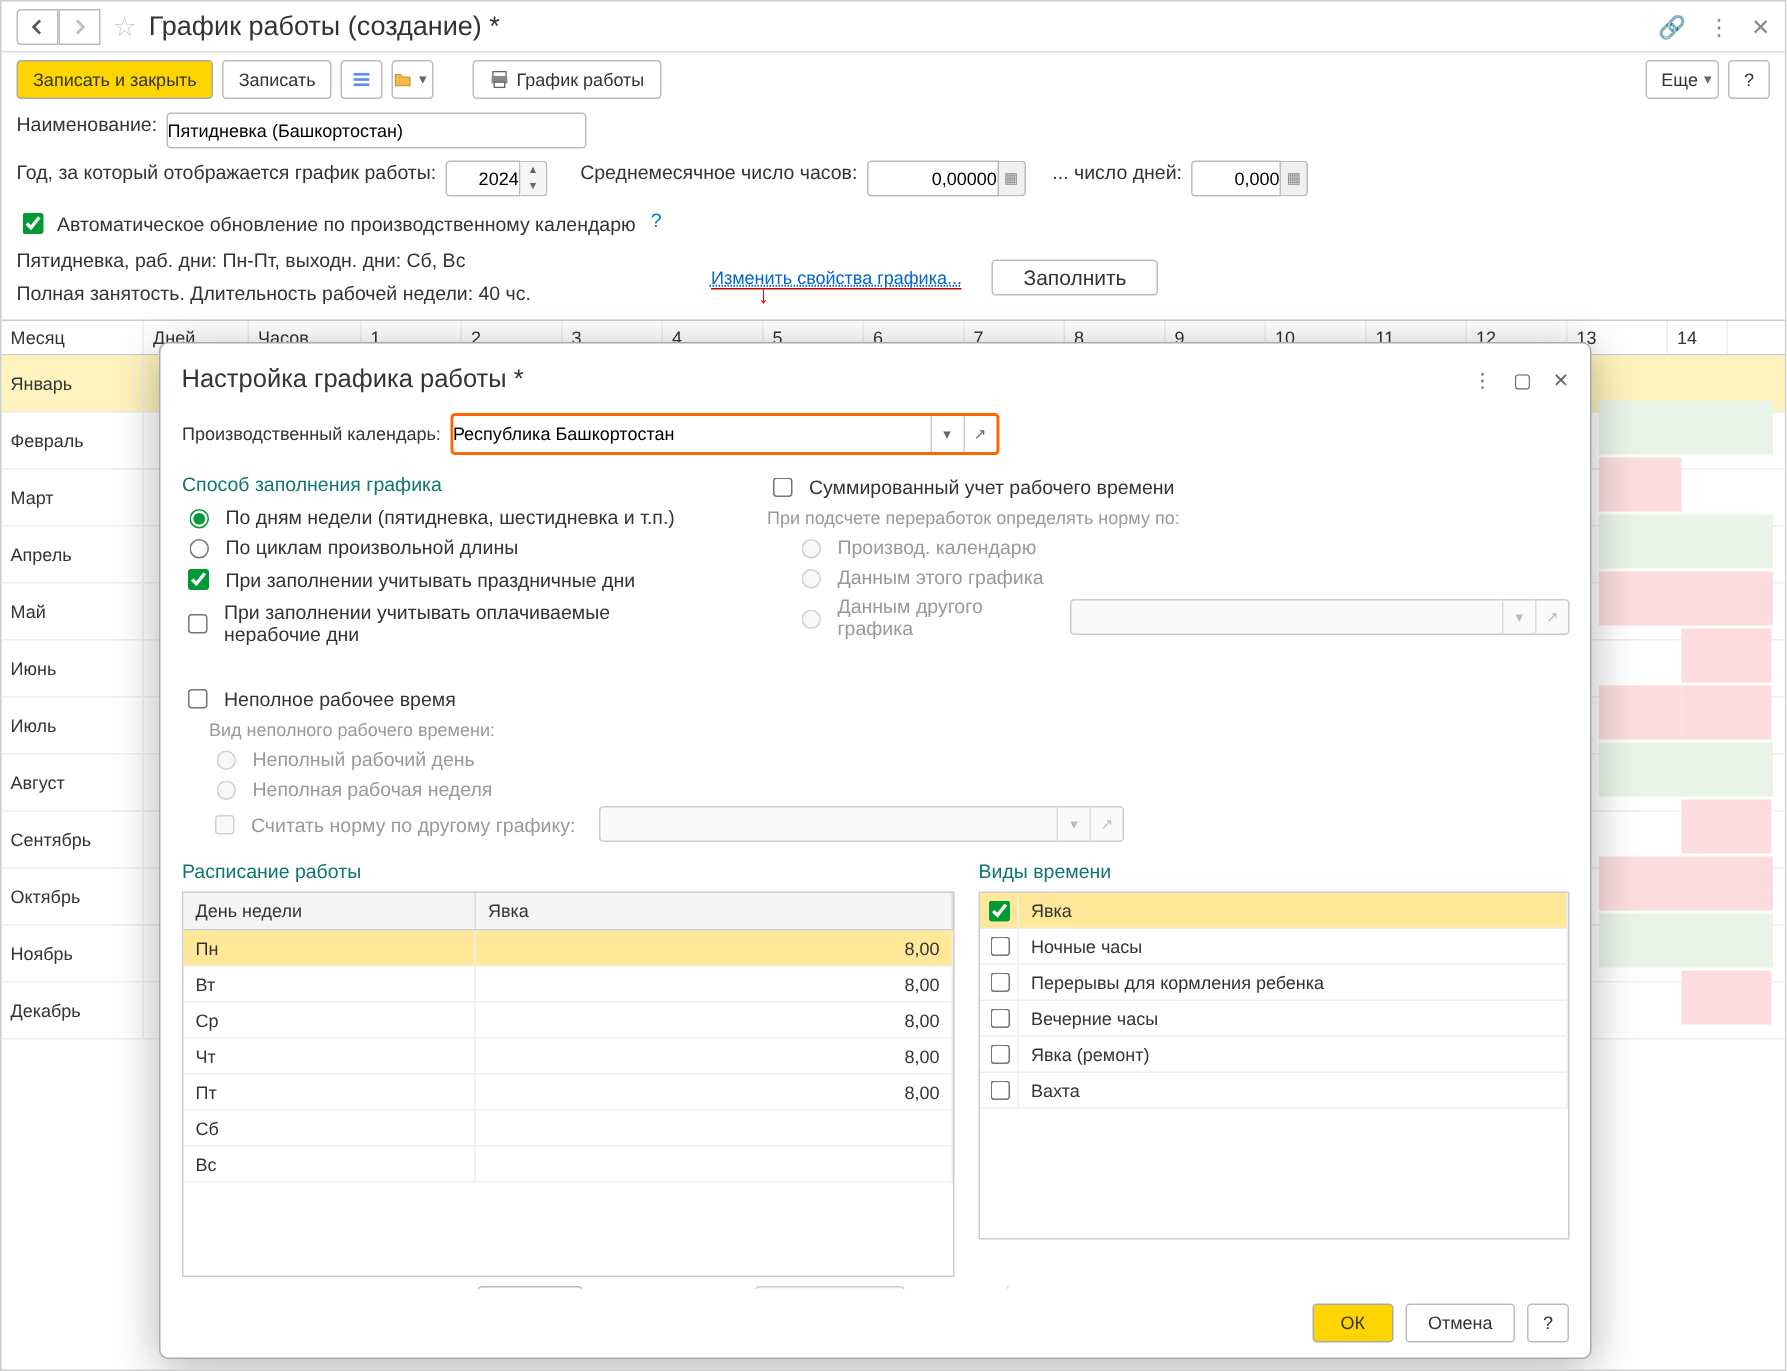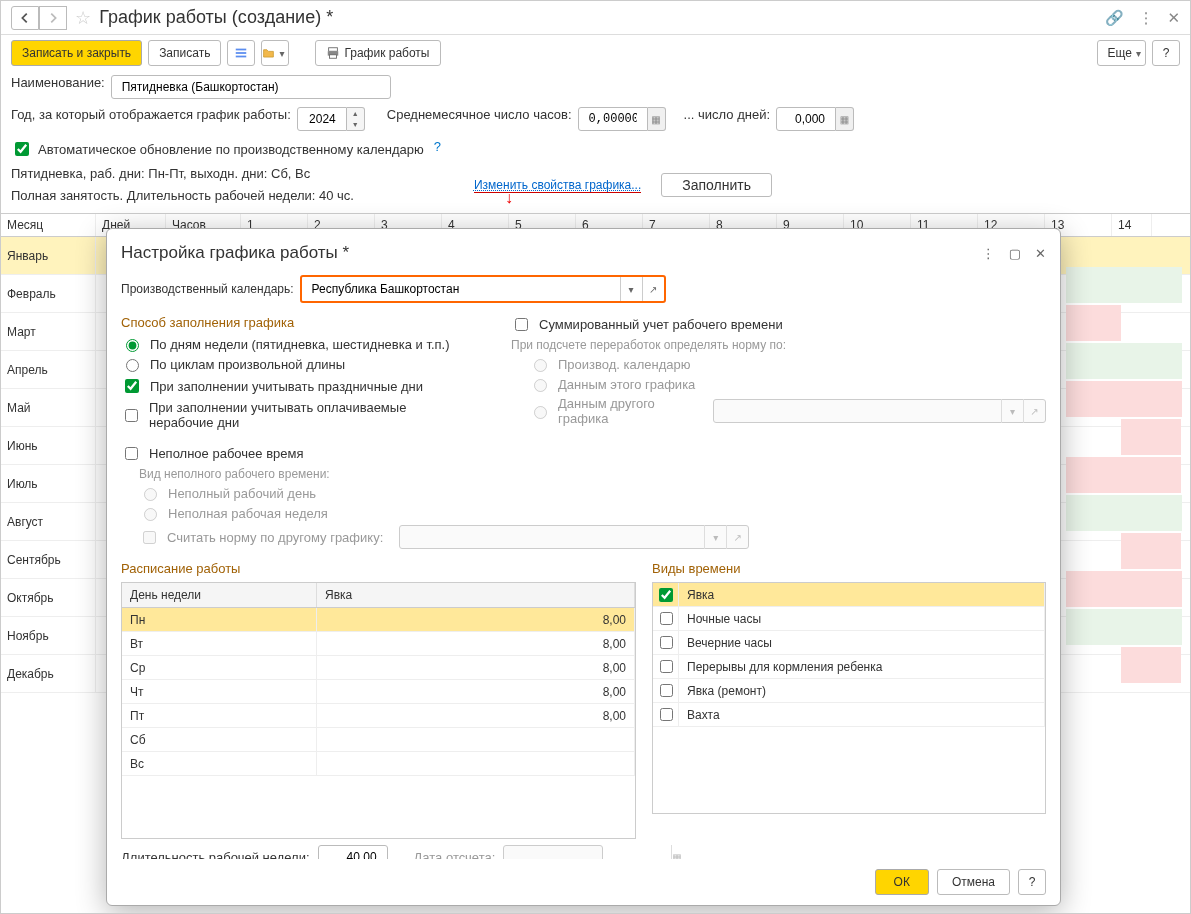--- a/index.html
+++ b/index.html
@@ -15,21 +15,21 @@
   .titlebar-right span { cursor: pointer; font-size: 15px; }
   .toolbar { display: flex; align-items: center; height: 36px; padding: 5px 10px; gap: 6px; }
   .btn { height: 26px; border: 1px solid #bbb; background: #fff; border-radius: 3px; padding: 0 10px; display: inline-flex; align-items: center; cursor: pointer; white-space: nowrap; font-size: 12px; color: #333; }
   .btn.primary { background: #ffd500; border-color: #aaa; font-weight: 400; }
   .btn.icon-only { width: 28px; padding: 0; justify-content: center; }
   .btn.more { padding-right: 4px; }
   .btn.more::after { content: '▾'; margin-left: 4px; font-size: 10px; color: #666; }
   .toolbar-spacer { flex: 1; }
   .form-row { display: flex; padding: 4px 10px; gap: 6px; font-size: 13px; }
   .form-row label { white-space: nowrap; }
-  .input { height: 24px; border: 1px solid #bbb; border-radius: 3px; padding: 0 10px; font-size: 12px; background: #fff; }
+  .input { height: 24px; border: 1px solid #bbb; border-radius: 3px; padding: 0 0; font-size: 12px; background: #fff; }
   .num-wrap { display: flex; align-items: center; }
   .num-wrap .input { text-align: right; border-radius: 3px 0 0 3px; }
   .num-spin { width: 18px; height: 24px; border: 1px solid #bbb; border-left: none; border-radius: 0 3px 3px 0; background: #f5f5f5; display: flex; flex-direction: column; font-size: 7px; color: #666; cursor: pointer; }
   .num-spin div { flex: 1; display: flex; align-items: center; justify-content: center; }
   .num-lock { width: 18px; height: 24px; border: 1px solid #bbb; border-left: none; border-radius: 0 3px 3px 0; background: #f0f0f0; display: flex; align-items: center; justify-content: center; color: #888; font-size: 10px; }
   .chk { display: inline-flex; align-items: center; gap: 6px; }
   .info-text { padding: 2px 10px; line-height: 1.4; font-size: 13px; }
   .link { color: #0066cc; text-decoration: underline dotted; cursor: pointer; }
   .link.red-ul { border-bottom: 1px solid #c00; text-decoration: underline dotted; }
   .arrow-down-red { color: #e00; font-size: 16px; position: absolute; left: 504px; top: 188px; }
@@ -49,21 +49,21 @@
   .modal { position: absolute; left: 105px; top: 227px; width: 955px; height: 678px; background: #fff; box-shadow: 0 6px 30px rgba(0,0,0,0.3); border: 1px solid #aaa; border-radius: 6px; display: flex; flex-direction: column; }
   .modal-header { display: flex; align-items: center; padding: 14px 14px 8px 14px; justify-content: flex-end; }
   .modal-title { font-size: 17px; flex: 1; }
   .modal-icons { display: flex; gap: 14px; color: #666; }
   .modal-icons span { cursor: pointer; font-size: 13px; }
   .modal-body { padding: 4px 14px; flex: 1; overflow: auto; }
   .field-row { display: flex; align-items: center; gap: 6px; margin-bottom: 8px; }
   .combo-highlight { display: flex; align-items: center; border: 2px solid #ff6600; border-radius: 3px; height: 28px; flex: 0 0 366px; }
   .combo-highlight .input { border: none; flex: 1; height: 24px; outline: none; }
   .combo-btn { width: 22px; height: 24px; border-left: 1px solid #ccc; display: flex; align-items: center; justify-content: center; font-size: 10px; color: #666; cursor: pointer; }
-  .section-title { color: #a16207; font-weight: 400; margin: 4px 0 6px 0; font-size: 13px; }
+  .section-title { color: #0f766e; font-weight: 400; margin: 4px 0 6px 0; font-size: 13px; }
   .two-col { display: flex; gap: 40px; }
   .col-left { flex: 0 0 350px; }
   .col-right { flex: 1; }
   .radio-row, .check-row { display: flex; align-items: center; gap: 8px; margin: 4px 0; font-size: 13px; }
   .disabled { color: #999; }
   .indent { margin-left: 18px; }
   .combo-box { display: flex; align-items: center; border: 1px solid #ccc; border-radius: 3px; height: 24px; width: 350px; }
   .combo-box.disabled-box { background: #fafafa; }
   .combo-box input { border: none; flex: 1; padding: 0 6px; font-size: 12px; background: transparent; }
   .combo-box .combo-btn { border-left: 1px solid #ddd; color: #bbb; }
@@ -151,21 +151,21 @@
     <div class="num-wrap">
       <input class="input" style="width: 50px;" value="2024">
       <div class="num-spin">
           <div>▲</div>
           <div>▼</div>
         </div>
     </div>
     <span style="width:10px"></span>
     <label>Среднемесячное число часов:</label>
     <div class="num-wrap">
-      <input class="input" style="width: 70px; font-family: Liberation Mono, monospace;" value="0,00000">
+      <input class="input" style="width: 88px;" value="0,00000">
       <div class="num-lock">▦</div>
     </div>
     <span style="width:6px"></span>
     <label>... число дней:</label>
     <div class="num-wrap">
       <input class="input" style="width: 60px;" value="0,000">
       <div class="num-lock">▦</div>
     </div>
   </div>
 
@@ -326,21 +326,21 @@
             <span>Данным другого графика</span>
             <div class="combo-box disabled-box" style="width:360px;margin-left:8px">
               <input disabled="" style="">
               <div class="combo-btn">▾</div>
               <div class="combo-btn">↗</div>
             </div>
           </div>
         </div>
       </div>
 
-      <div class="check-row" style="margin-top:10px">
+      <div class="check-row" style="margin-top:22px">
         <input type="checkbox" style="">
         <span>Неполное рабочее время</span>
       </div>
       <div class="disabled indent">Вид неполного рабочего времени:</div>
       <div class="radio-row disabled indent">
         <input type="radio" disabled="" style="">
         <span>Неполный рабочий день</span>
       </div>
       <div class="radio-row disabled indent">
         <input type="radio" disabled="" style="">
@@ -410,27 +410,27 @@
               <div class="tr">
                 <div class="tr-check">
                     <input type="checkbox" style="">
                   </div>
                 <div class="td" style="flex:1">Ночные часы</div>
               </div>
               <div class="tr">
                 <div class="tr-check">
                     <input type="checkbox" style="">
                   </div>
+                <div class="td" style="flex:1">Перерывы для кормления ребенка</div>
+              </div>
+              <div class="tr">
+                <div class="tr-check">
+                    <input type="checkbox" style="">
+                  </div>
                 <div class="td" style="flex:1">Вечерние часы</div>
-              </div>
-              <div class="tr">
-                <div class="tr-check">
-                    <input type="checkbox" style="">
-                  </div>
-                <div class="td" style="flex:1">Перерывы для кормления ребенка</div>
               </div>
               <div class="tr">
                 <div class="tr-check">
                     <input type="checkbox" style="">
                   </div>
                 <div class="td" style="flex:1">Явка (ремонт)</div>
               </div>
               <div class="tr">
                 <div class="tr-check">
                     <input type="checkbox" style="">

